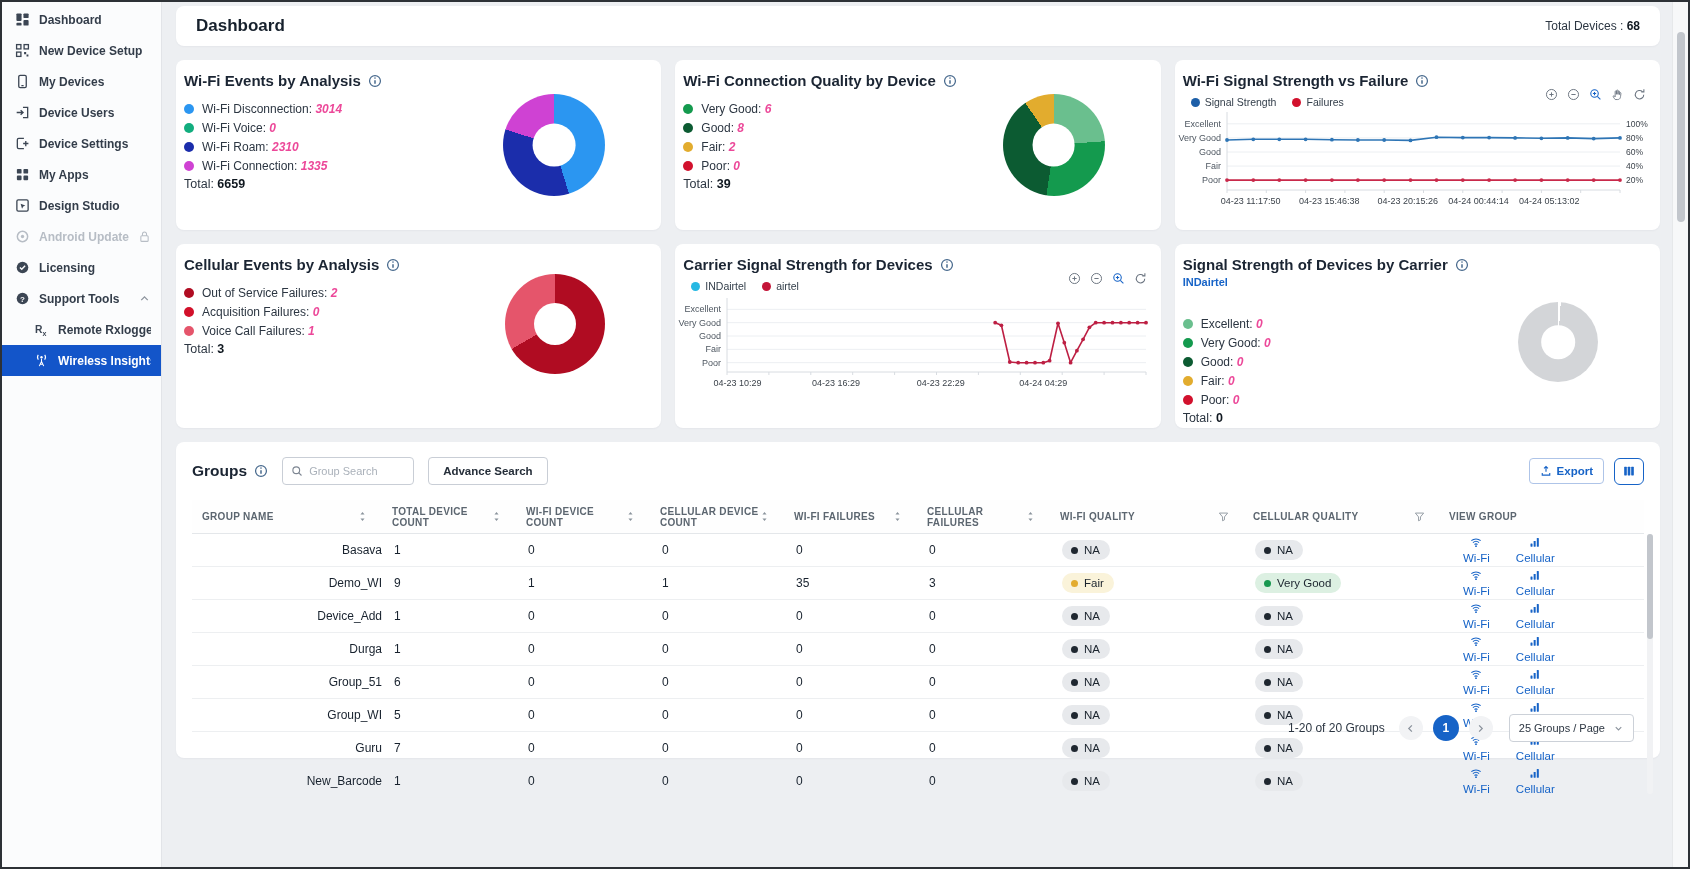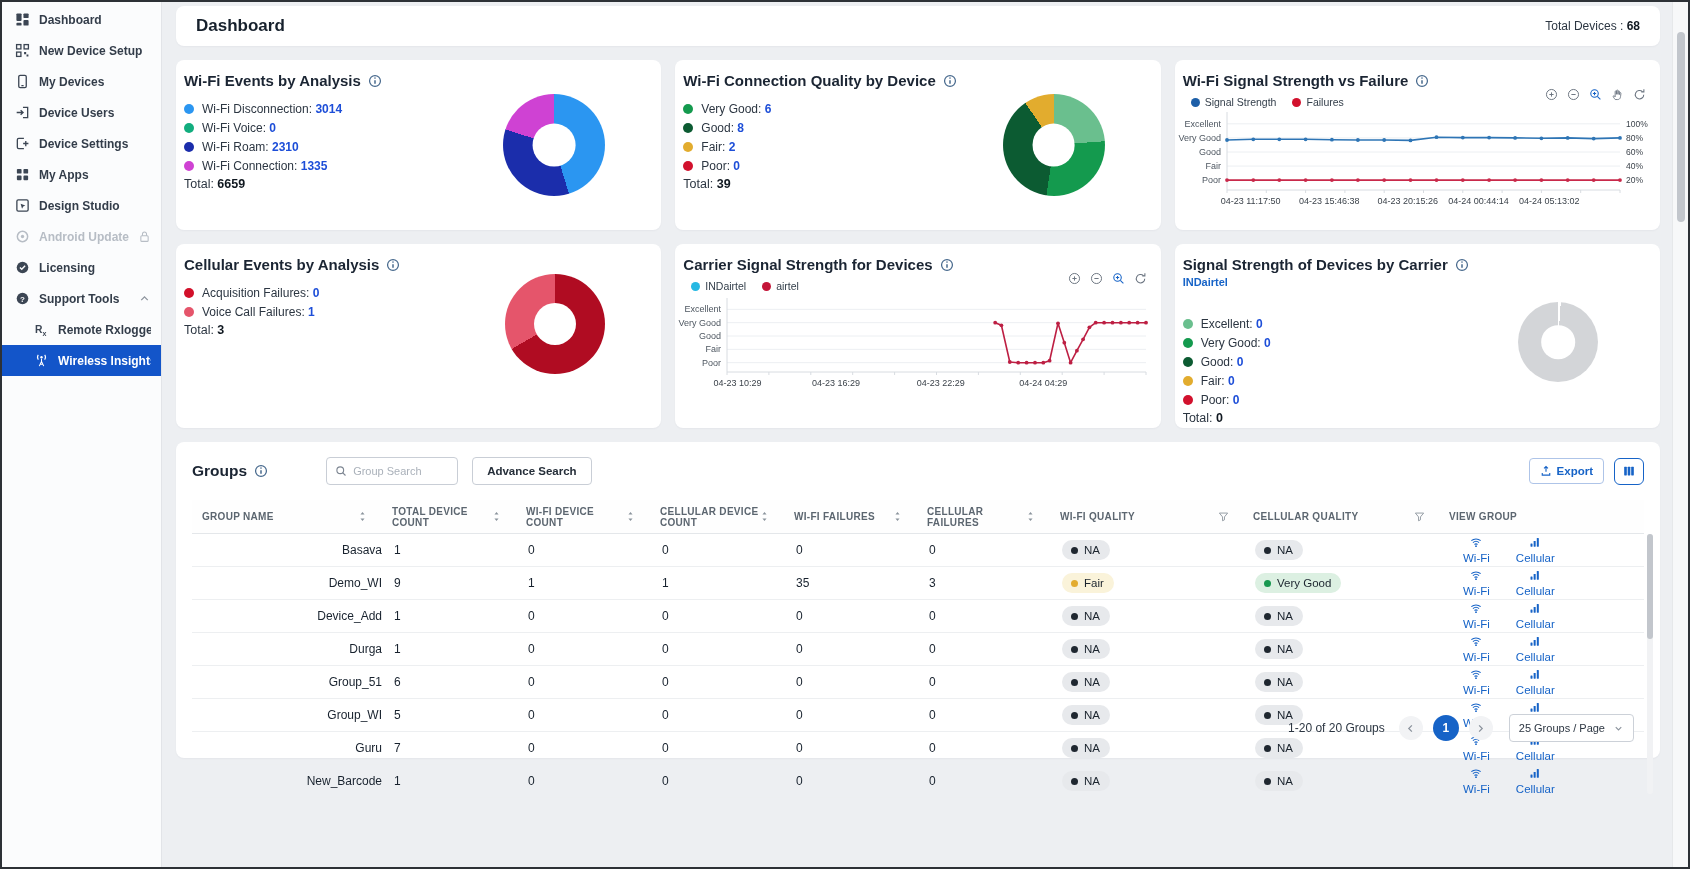--- a/index.html
+++ b/index.html
@@ -36,21 +36,21 @@
           box-shadow:0 1px 2px rgba(20,30,50,.04); }
   .card-title-row { display:flex; align-items:center; gap:7px; }
   .card-title { font-size:15px; font-weight:700; color:#1b2533; }
   .info-icon { width:14px; height:14px; color:#46688c; cursor:pointer; flex:none; }
   .card-subtitle { font-size:11px; font-weight:700; color:#1663c7; margin-top:3px; }
 
   .legend { margin-top:10px; }
   .legend.pushed { margin-top:26px; }
   .legend-row { display:flex; align-items:center; gap:8px; height:19px; font-size:12px; color:#2c3642; }
   .legend-row .dot { width:10px; height:10px; border-radius:50%; flex:none; }
-  .legend-row b { color:#1d4ed8; }
+  .legend-row b { color:#ec4899;font-style:italic; }
   .total-row { font-size:12.5px; color:#2c3642; margin-top:2px; }
   .total-row b { color:#101820; }
 
   .donut { position:absolute; right:56px; top:50%; transform:translateY(-50%);
            width:102px; height:102px; border-radius:50%; }
   .donut .hole { position:absolute; left:50%; top:50%; transform:translate(-50%,-50%);
                  width:42%; height:42%; background:#fff; border-radius:50%; }
   .donut.sm { width:80px; height:80px; top:auto; transform:none; }
 
   .chart-legend { position:absolute; top:36px; left:16px; display:flex; gap:16px; align-items:center; }
@@ -61,21 +61,21 @@
   .chart-toolbar .tb.active { color:#1663c7; }
   .linechart { position:absolute; left:0; right:4px; }
 
   
   .groups-panel { margin-top:14px; background:#fff; border-radius:8px; height:316px;
                   position:relative; padding:14px 16px 0; box-shadow:0 1px 2px rgba(20,30,50,.04); }
   .groups-toolbar { display:flex; align-items:center; gap:14px; height:30px; }
   .groups-title-wrap { display:flex; align-items:center; gap:7px; }
   .groups-title { font-size:15.5px; font-weight:700; color:#1b2533; }
   .search-box { display:flex; align-items:center; gap:6px; width:132px; height:28px;
-                border:1px solid #c9ced6; border-radius:4px; padding:0 8px; background:#fff;margin-left:44px; }
+                border:1px solid #c9ced6; border-radius:4px; padding:0 8px; background:#fff; }
   .search-box .icon { width:12px; height:12px; color:#7d8692; flex:none; }
   .search-box input { border:none; outline:none; width:100%; font-size:11px; color:#333;
                       font-family:"Liberation Sans",sans-serif; }
   .search-box input::placeholder { color:#aab1ba; }
   .btn-advance { height:28px; padding:0 14px; background:#fff; border:1px solid #c9ced6; border-radius:4px;
                  font-size:11.5px; font-weight:700; color:#252e39; cursor:pointer;
                  font-family:"Liberation Sans",sans-serif;text-align:right; }
   .toolbar-right { margin-left:auto; display:flex; gap:10px; align-items:center; }
   .btn-export { height:26px; padding:0 10px; display:flex; align-items:center; gap:5px; background:#fff;
                 border:1px solid #aec4e8; border-radius:4px; font-size:11.5px; font-weight:700;
@@ -466,20 +466,24 @@
         <div class="card-title-row">
           <span class="card-title">Cellular Events by Analysis</span>
           <span class="info-icon"><svg viewBox="0 0 16 16" fill="none" stroke="currentColor" stroke-width="1.4">
                 <circle cx="8" cy="8" r="6.2"></circle>
                 <line x1="8" y1="7.2" x2="8" y2="11.2" stroke-width="1.7"></line>
                 <circle cx="8" cy="4.7" r="0.9" fill="currentColor" stroke="none"></circle>
               </svg></span>
         </div>
         <div class="legend">
             <div class="legend-row">
+              <span class="dot" style="background: rgb(176, 12, 34);"></span>
+              <span>Out of Service Failures: <b>2</b></span>
+            </div>
+            <div class="legend-row">
               <span class="dot" style="background: rgb(210, 16, 42);"></span>
               <span>Acquisition Failures: <b>0</b></span>
             </div>
             <div class="legend-row">
               <span class="dot" style="background: rgb(229, 85, 107);"></span>
               <span>Voice Call Failures: <b>1</b></span>
             </div>
             <div class="total-row">Total: <b>3</b></div>
           </div>
         <div class="donut" style="width: 100px; height: 100px; top: 30px; transform: none; background: conic-gradient(rgb(176, 12, 34) 0deg, rgb(176, 12, 34) 240deg, rgb(229, 85, 107) 240deg, rgb(229, 85, 107) 360deg);">

